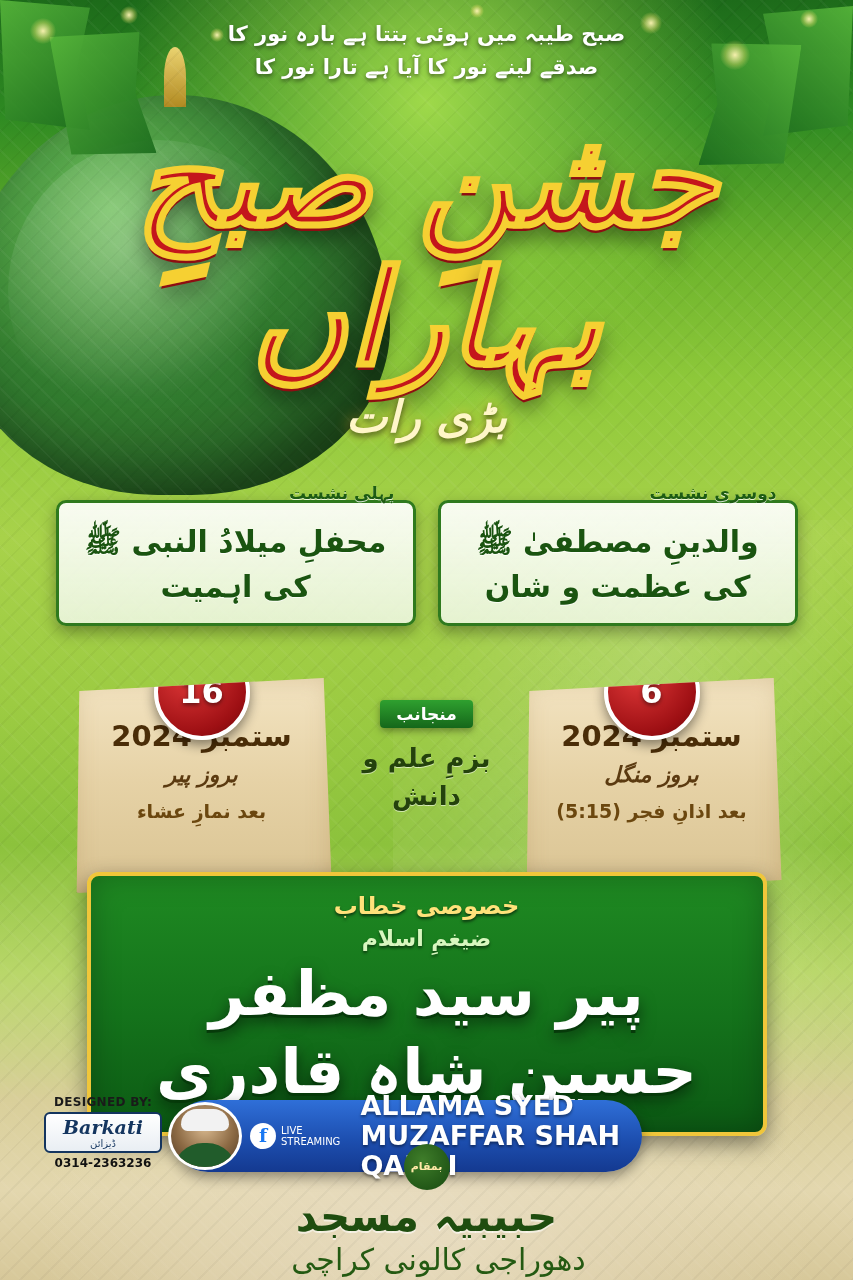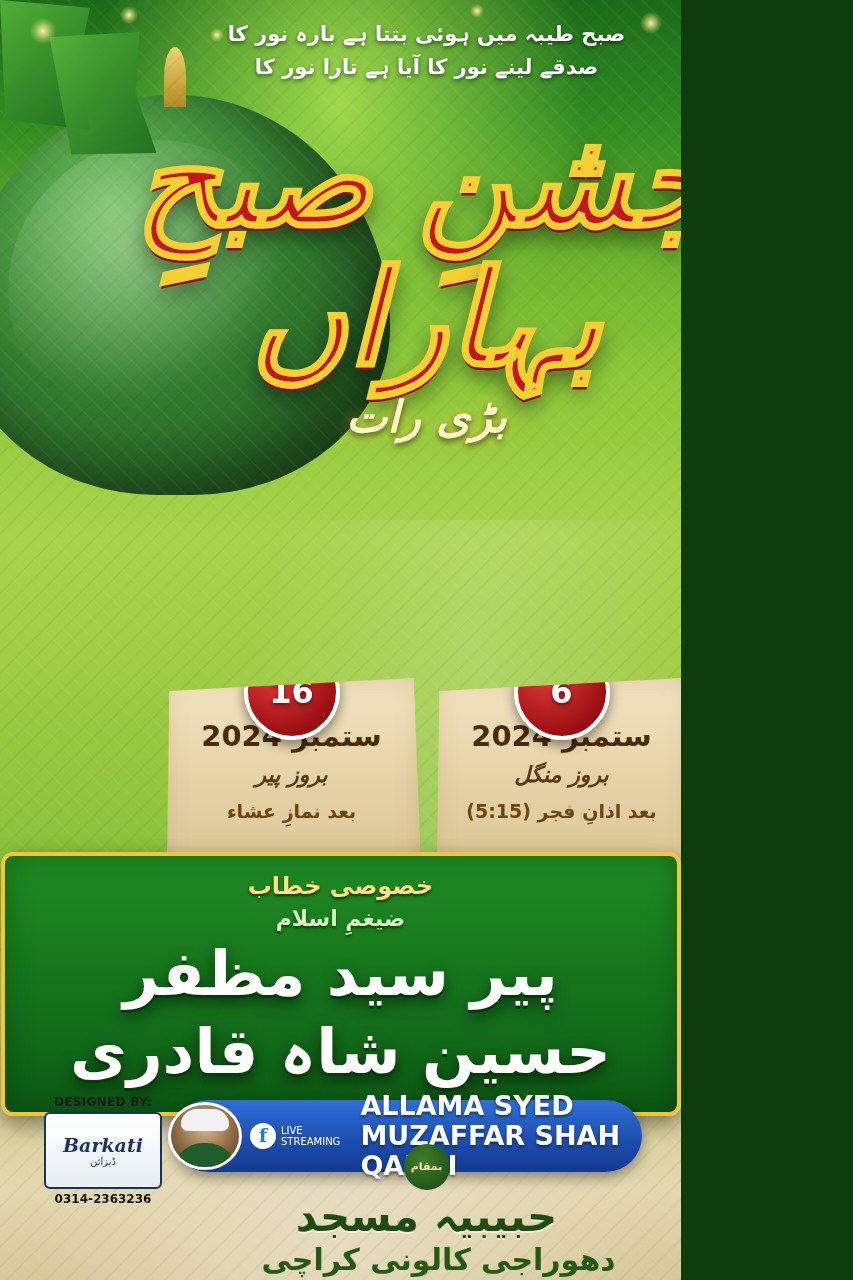--- a/index.html
+++ b/index.html
@@ -7,21 +7,21 @@
   body {
     width: 853px;
     height: 1280px;
     font-family: "DejaVu Sans", sans-serif;
     overflow: hidden;
     background: #0d3d0d;
   }
 
   .poster {
     position: relative;
-    width: 681px;
+    width: 853px;
     height: 1280px;
     overflow: hidden;
     background:
       radial-gradient(ellipse 60% 40% at 50% 8%, #9fd94a 0%, rgba(120,190,50,0) 60%),
       radial-gradient(ellipse 70% 30% at 50% 96%, #e8dcc0 0%, rgba(232,220,192,0) 65%),
       linear-gradient(180deg,
         #1d6b1a 0%,
         #2e8a22 9%,
         #6cb32c 20%,
         #8fc93a 30%,
@@ -246,21 +246,21 @@
     font-size: 26px;
     font-weight: 700;
     color: #24420c;
     line-height: 1.45;
     text-shadow: 0 1px 0 rgba(255,255,255,.55);
   }
 
   
   .speaker-panel {
     position: absolute;
-    top: 852px; left: 50%;
+    top: 872px; left: 50%;
     transform: translateX(-50%);
     width: 680px;
     padding: 16px 20px 22px;
     background: linear-gradient(180deg, #1f8a22 0%, #14721b 55%, #0c5a14 100%);
     border: 4px solid #f0c63a;
     border-radius: 12px;
     box-shadow: 0 8px 22px rgba(0,0,0,.45), inset 0 0 30px rgba(0,0,0,.25);
     text-align: center;
     direction: rtl;
   }
@@ -291,21 +291,21 @@
   }
   .designer .dtitle {
     font-size: 12px; font-weight: 700; color: #1a1a1a;
     letter-spacing: .3px;
   }
   .designer .dbox {
     margin-top: 3px;
     background: linear-gradient(180deg,#ffffff,#e9eef3);
     border: 2px solid #14355f;
     border-radius: 6px;
-    padding: 20px 6px;
+    padding: 2px 6px;
   }
   .designer .dbrand {
     font-family: "DejaVu Serif", serif;
     font-style: italic;
     font-size: 19px; font-weight: 700; color: #14355f;
   }
   .designer .dsub { font-size: 10px; color: #14355f; }
   .designer .dphone {
     margin-top: 3px;
     font-size: 12px; font-weight: 700; color: #111;
@@ -384,21 +384,21 @@
   }
   .venue .vline {
     font-size: 42px;
     font-weight: 700;
     color: #1f4d0f;
     text-shadow: 0 2px 0 rgba(255,255,255,.55);
     line-height: 1.2;
   }
   .venue .vsub {
     font-size: 30px;
-    font-weight: 700;
+    font-weight: 400;
     color: #245a12;
     padding-left: 24px;
   }
 </style>
 </head>
 <body>
 
 <div class="poster">
 
   <div class="bg-dome"></div>
@@ -423,30 +423,44 @@
   <div class="couplet">
     <div>صبح طیبہ میں ہوئی بتتا ہے بارہ نور کا</div>
     <div>صدقے لینے نور کا آیا ہے تارا نور کا</div>
   </div>
 
   <div class="title-wrap">
     <div class="title-main">جشنِ صبحِ بہاراں</div>
     <div class="title-sub">بڑی رات</div>
   </div>
 
+  <div class="sessions">
+    <div class="session">
+      <div class="badge">پہلی نشست</div>
+      <div class="text">محفلِ میلادُ النبی ﷺ کی اہمیت</div>
+    </div>
+    <div class="session">
+      <div class="badge">دوسری نشست</div>
+      <div class="text">والدینِ مصطفیٰ ﷺ کی عظمت و شان</div>
+    </div>
+  </div>
 
   <div class="dates">
 
     <div class="scroll-card">
       <div class="day-circle">16</div>
       <div class="d-line1">ستمبر 2024</div>
       <div class="d-line2">بروز پیر</div>
       <div class="d-line3">بعد نمازِ عشاء</div>
     </div>
 
+    <div class="mid-note">
+      <span class="ribbon">منجانب</span>
+      <div class="mid-line">بزمِ علم و دانش</div>
+    </div>
 
     <div class="scroll-card">
       <div class="day-circle">6</div>
       <div class="d-line1">ستمبر 2024</div>
       <div class="d-line2">بروز منگل</div>
       <div class="d-line3">بعد اذانِ فجر (5:15)</div>
     </div>
 
   </div>
 

